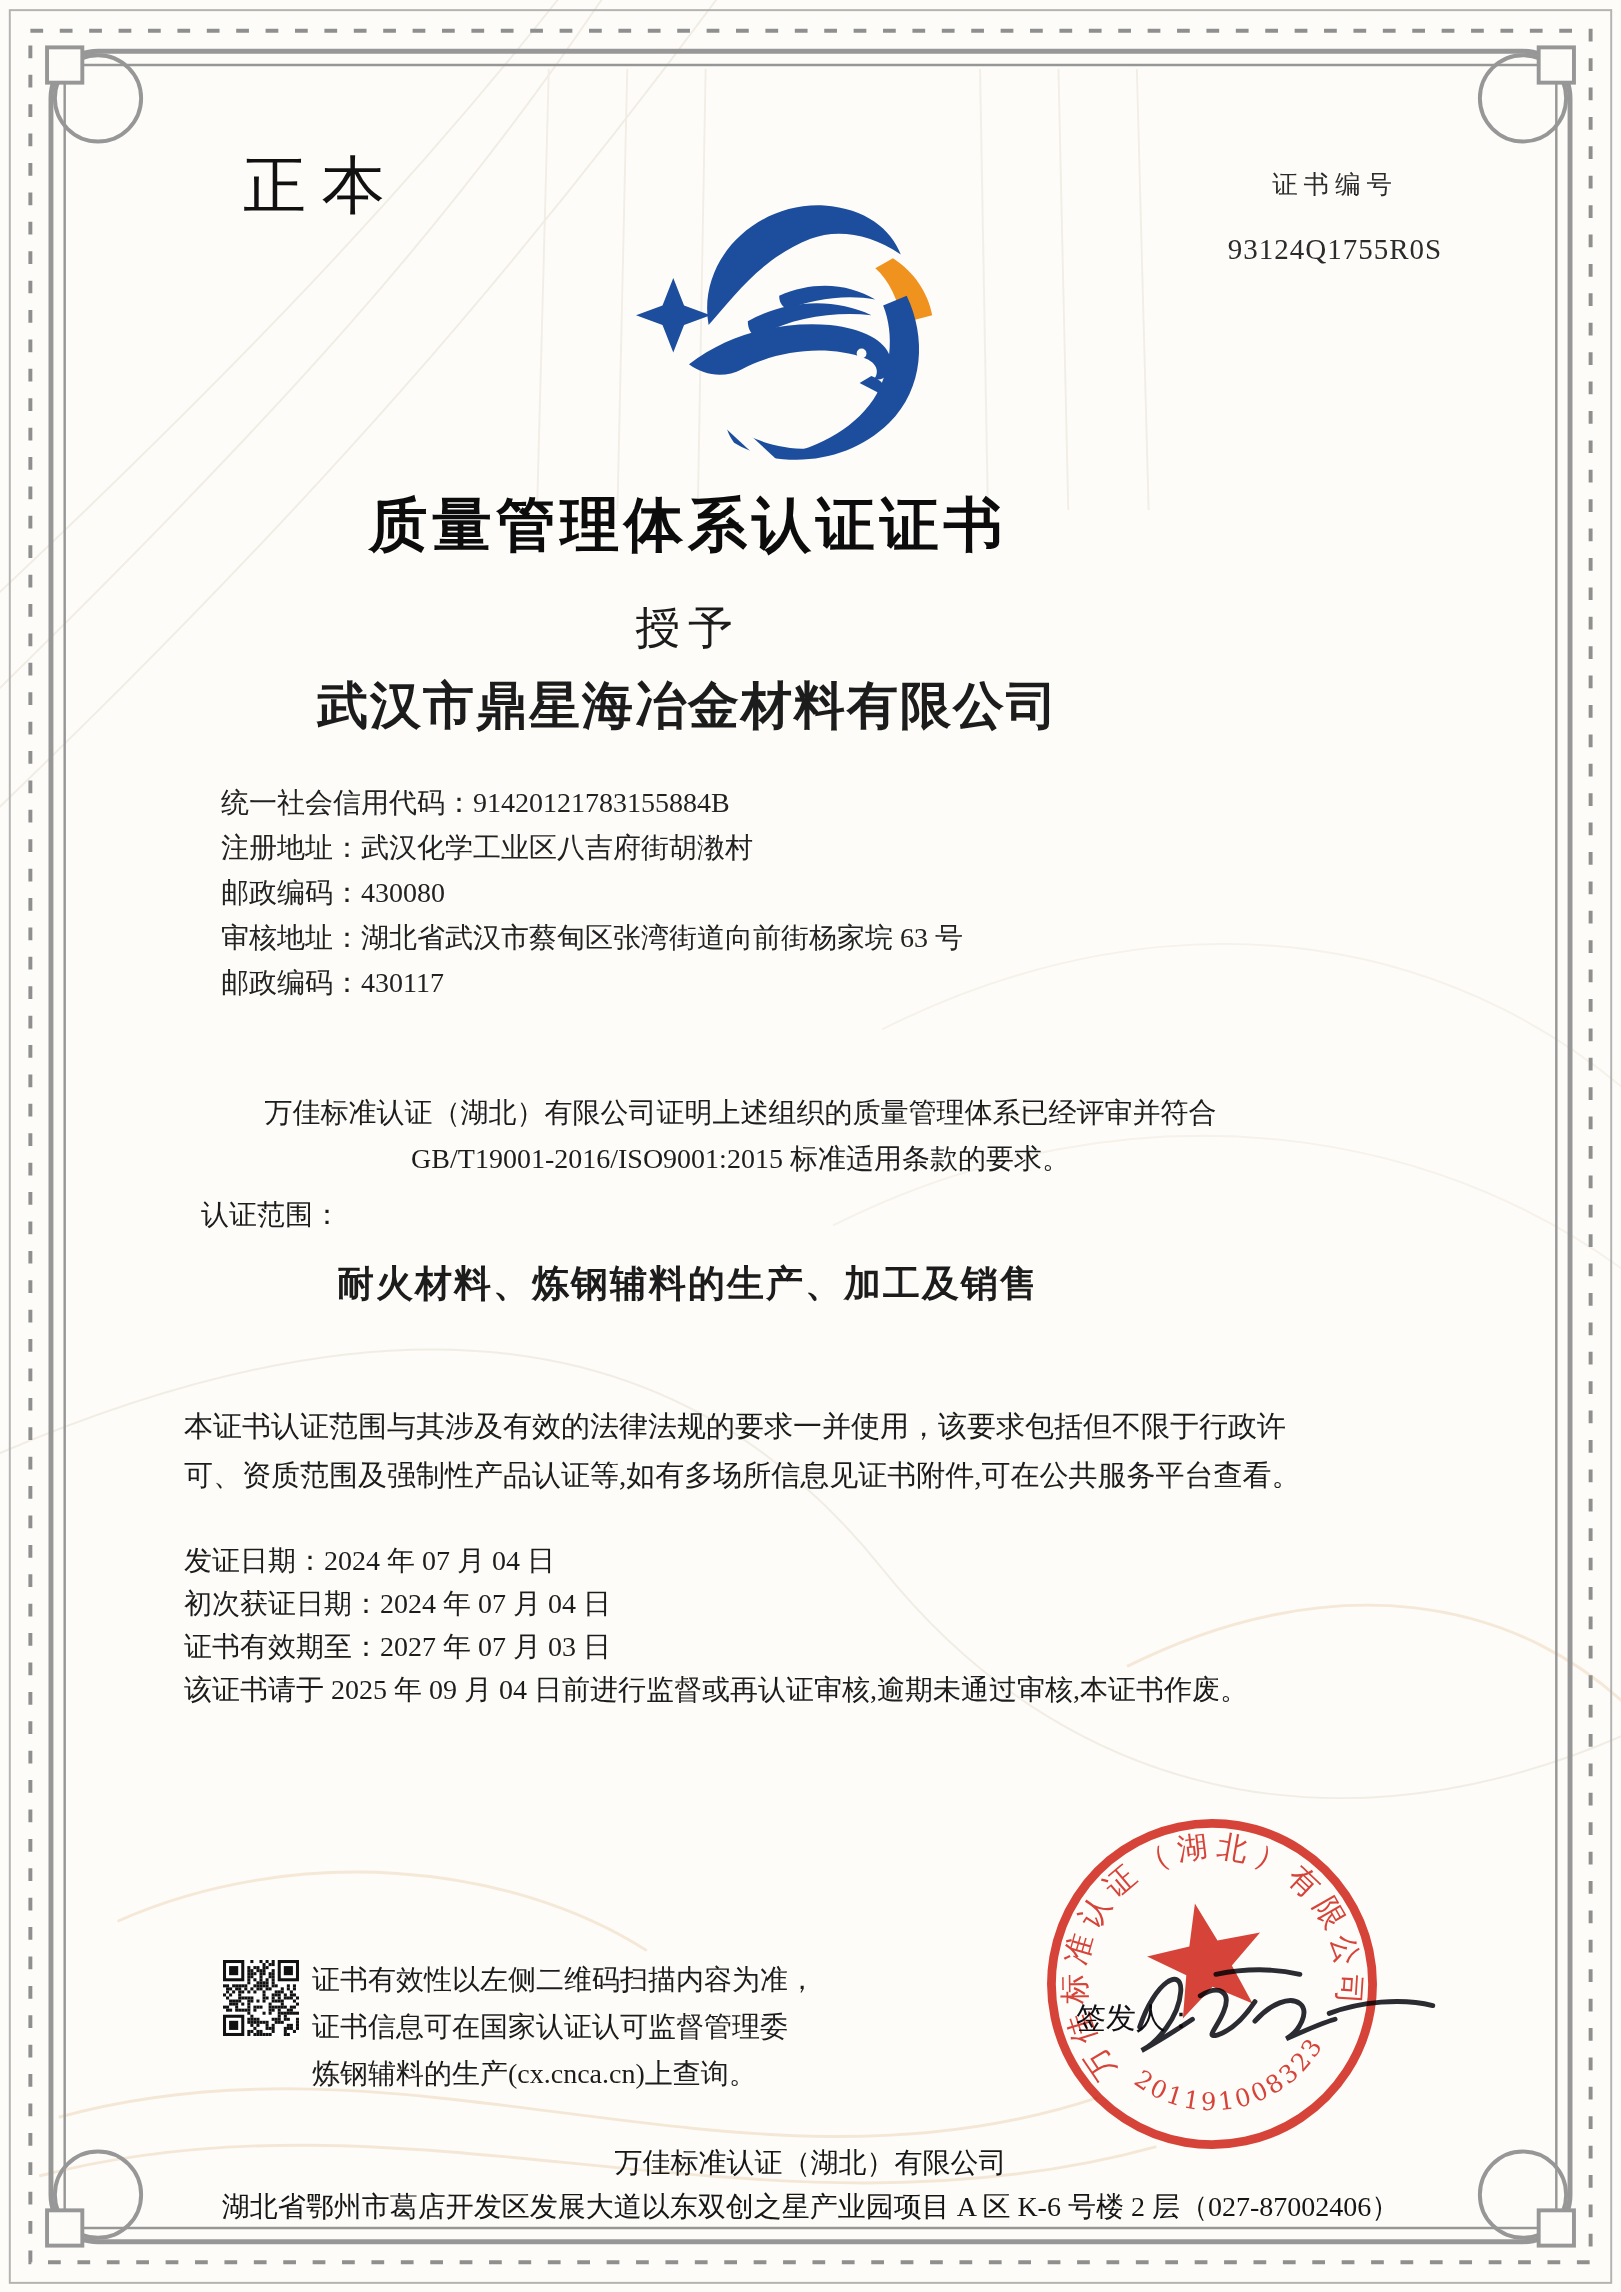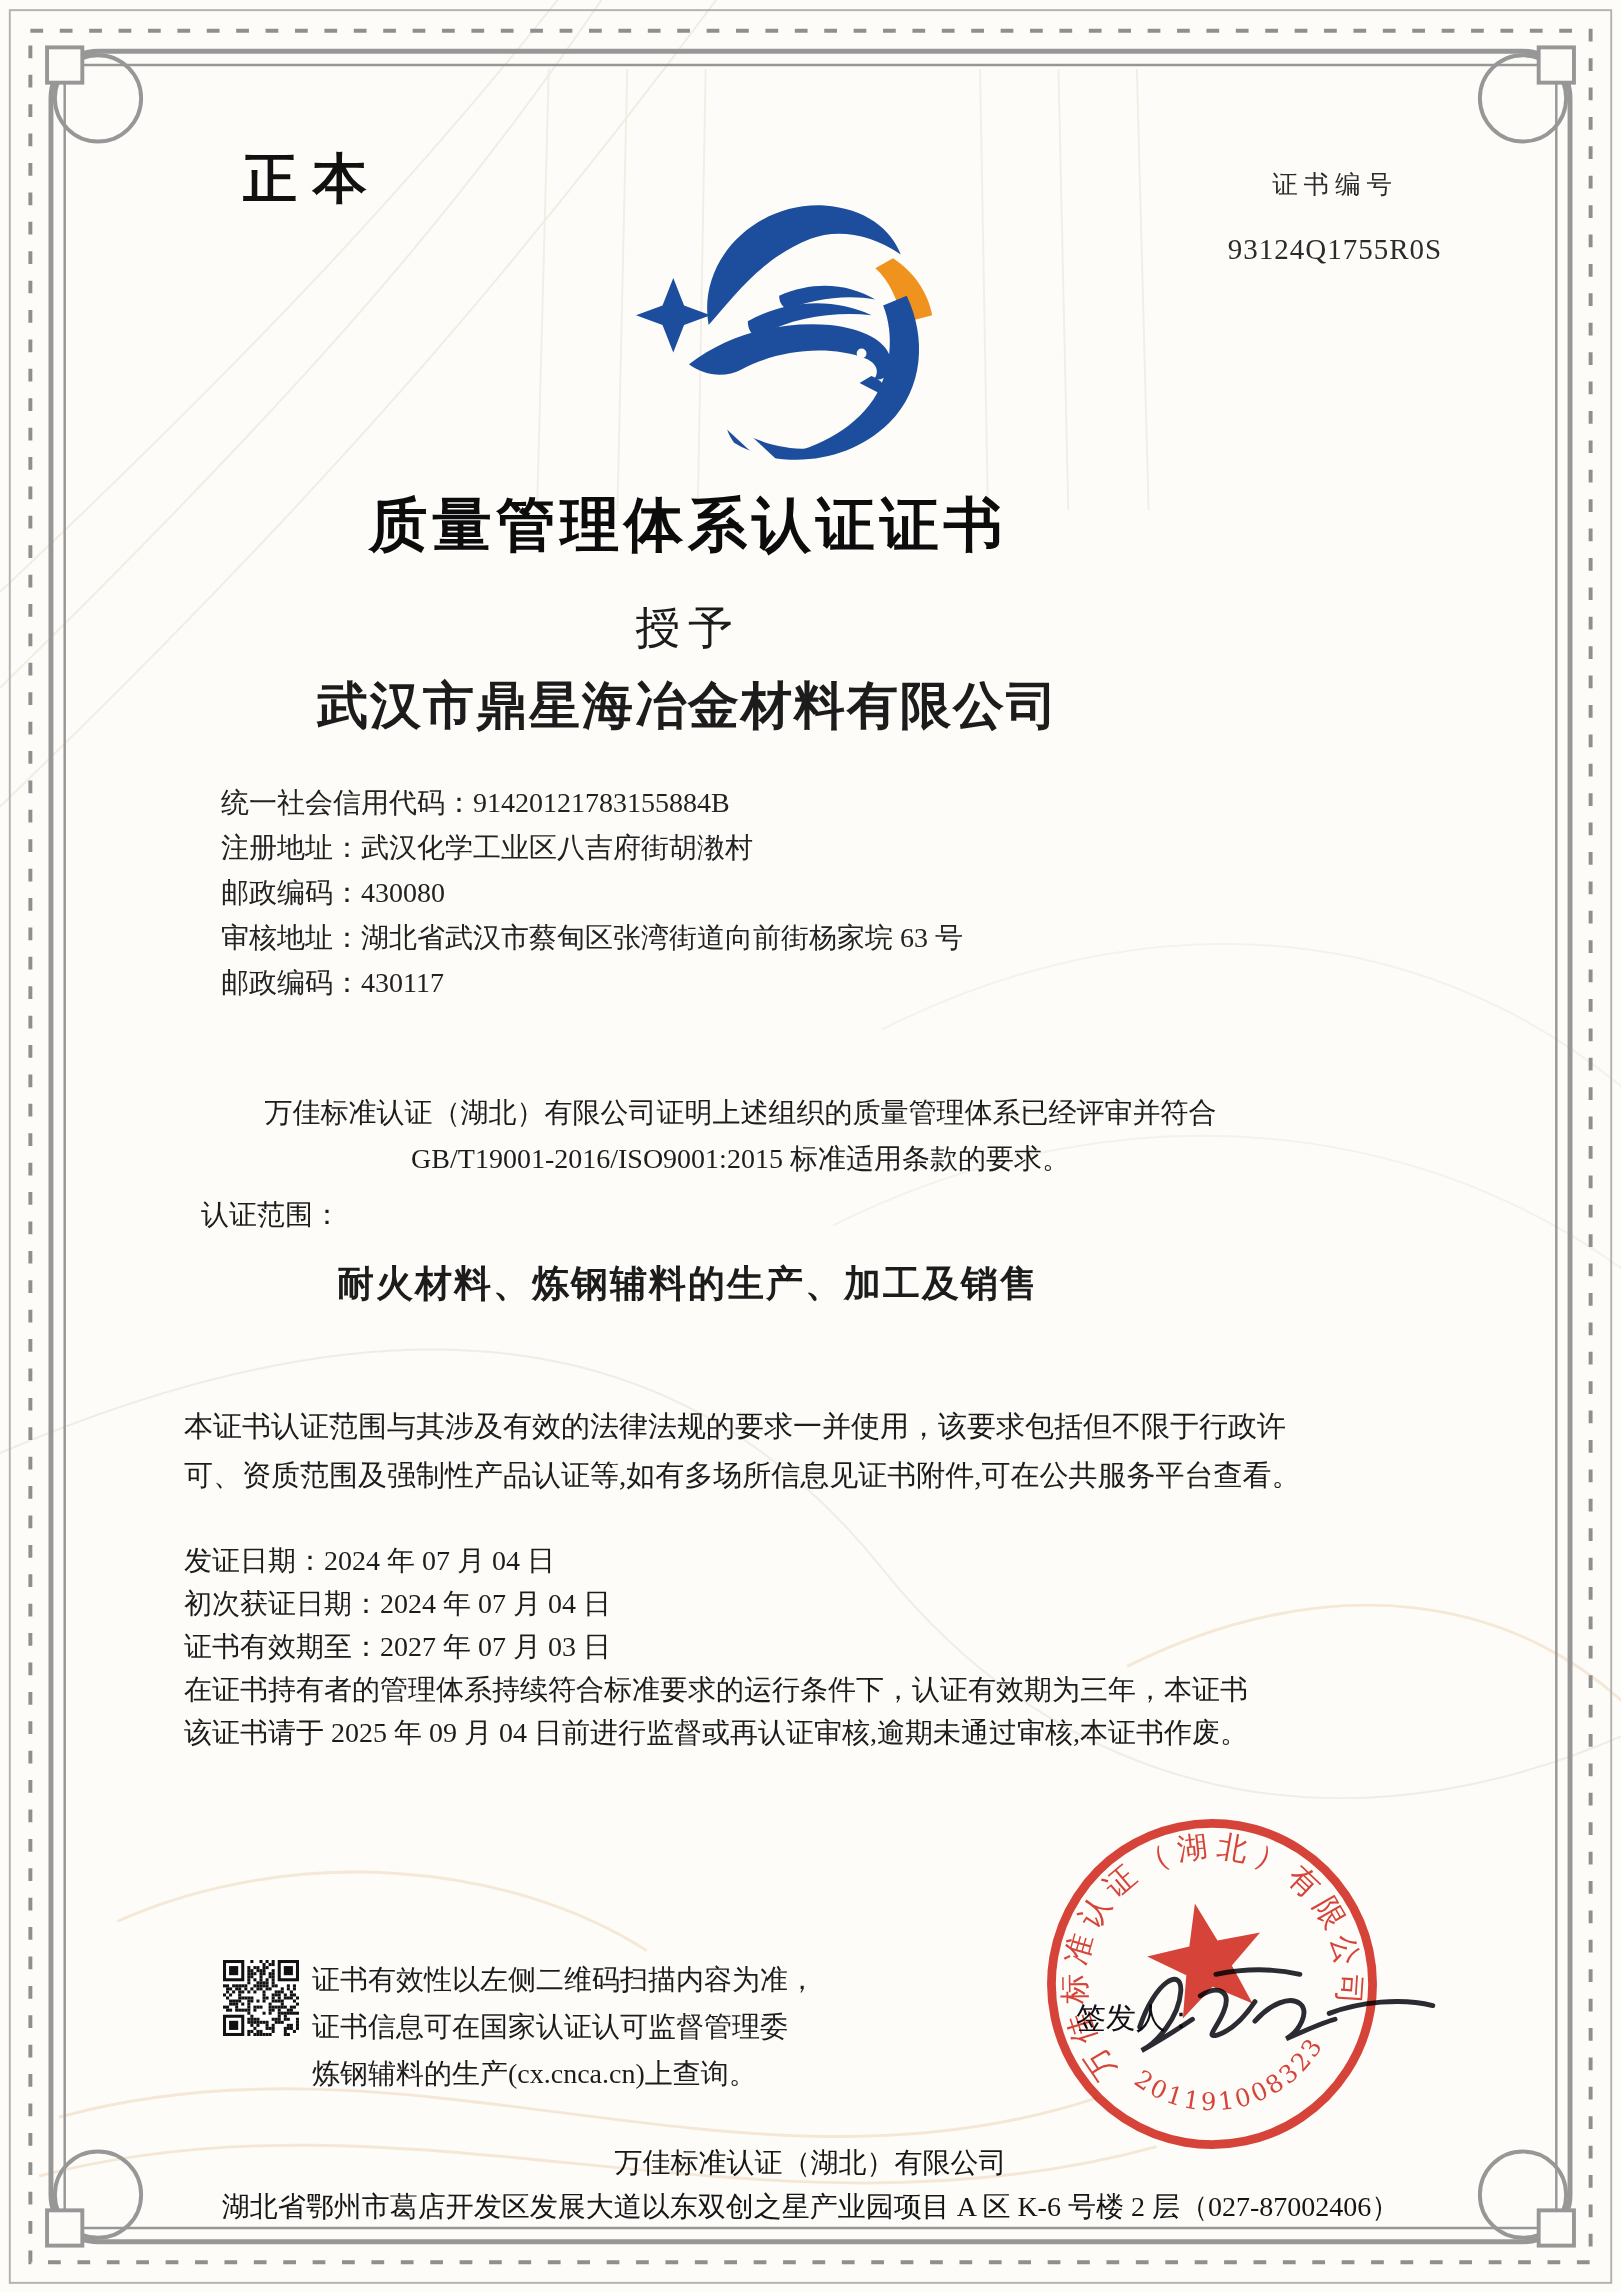--- a/index.html
+++ b/index.html
@@ -5,21 +5,21 @@
   html,body{margin:0;padding:0;background:#e8e8e8;}
   .page{
     position:relative;width:1621px;height:2293px;margin:0 auto;
     background:#fdfcf9;overflow:hidden;
     font-family:"Liberation Serif","DejaVu Serif",serif;color:#1c1c1c;
   }
   svg{display:block}
   .abs{position:absolute;}
   .decor{left:0;top:0;pointer-events:none;}
   .frame{left:0;top:0;pointer-events:none;}
-  .copy-label{left:243px;top:143px;font-size:54px;font-weight:bold;letter-spacing:15.7px;color:#111;}
+  .copy-label{left:243px;top:143px;font-size:63px;font-weight:normal;letter-spacing:15.7px;color:#111;}
   .certno{left:1198px;top:167px;width:274px;text-align:center;color:#2b2b2b;}
   .certno .lbl{font-size:25.5px;letter-spacing:5.9px;}
   .certno .num{font-size:29px;margin-top:31px;letter-spacing:1px;}
   .logo{left:632px;top:176px;}
   .cx{left:186px;width:1004px;text-align:center;}
   .title{top:486px;font-size:59px;font-weight:bold;letter-spacing:4.9px;color:#0c0c0c;}
   .award{top:598px;font-size:45px;letter-spacing:7.8px;}
   .company{top:672px;font-size:51px;font-weight:bold;letter-spacing:2px;}
   .info{left:221px;top:780px;font-size:28px;line-height:45px;color:#222;}
   .statement{left:167px;top:1090px;width:1147px;text-align:center;font-size:28px;line-height:46px;}
@@ -139,21 +139,20 @@
 
   <div class="abs disclaimer">
     <div>本证书认证范围与其涉及有效的法律法规的要求一并使用，该要求包括但不限于行政许</div>
     <div>可、资质范围及强制性产品认证等,如有多场所信息见证书附件,可在公共服务平台查看。</div>
   </div>
 
   <div class="abs validity">
     <div>发证日期：2024 年 07 月 04 日</div>
     <div>初次获证日期：2024 年 07 月 04 日</div>
     <div>证书有效期至：2027 年 07 月 03 日</div>
-    <div>在证书持有者的管理体系持续符合标准要求的运行条件下，认证有效期为三年，本证书</div>
     <div>该证书请于 2025 年 09 月 04 日前进行监督或再认证审核,逾期未通过审核,本证书作废。</div>
   </div>
 
   <svg id="qr" class="abs qr" width="76" height="76" viewBox="0 0 75 75">
       <rect x="0" y="0" width="75" height="75" fill="#ffffff"></rect>
       <rect x="27" y="0" width="3" height="3" fill="#111"></rect>
       <rect x="36" y="0" width="3" height="3" fill="#111"></rect>
       <rect x="42" y="0" width="3" height="3" fill="#111"></rect>
       <rect x="48" y="0" width="3" height="3" fill="#111"></rect>
       <rect x="39" y="3" width="3" height="3" fill="#111"></rect>

